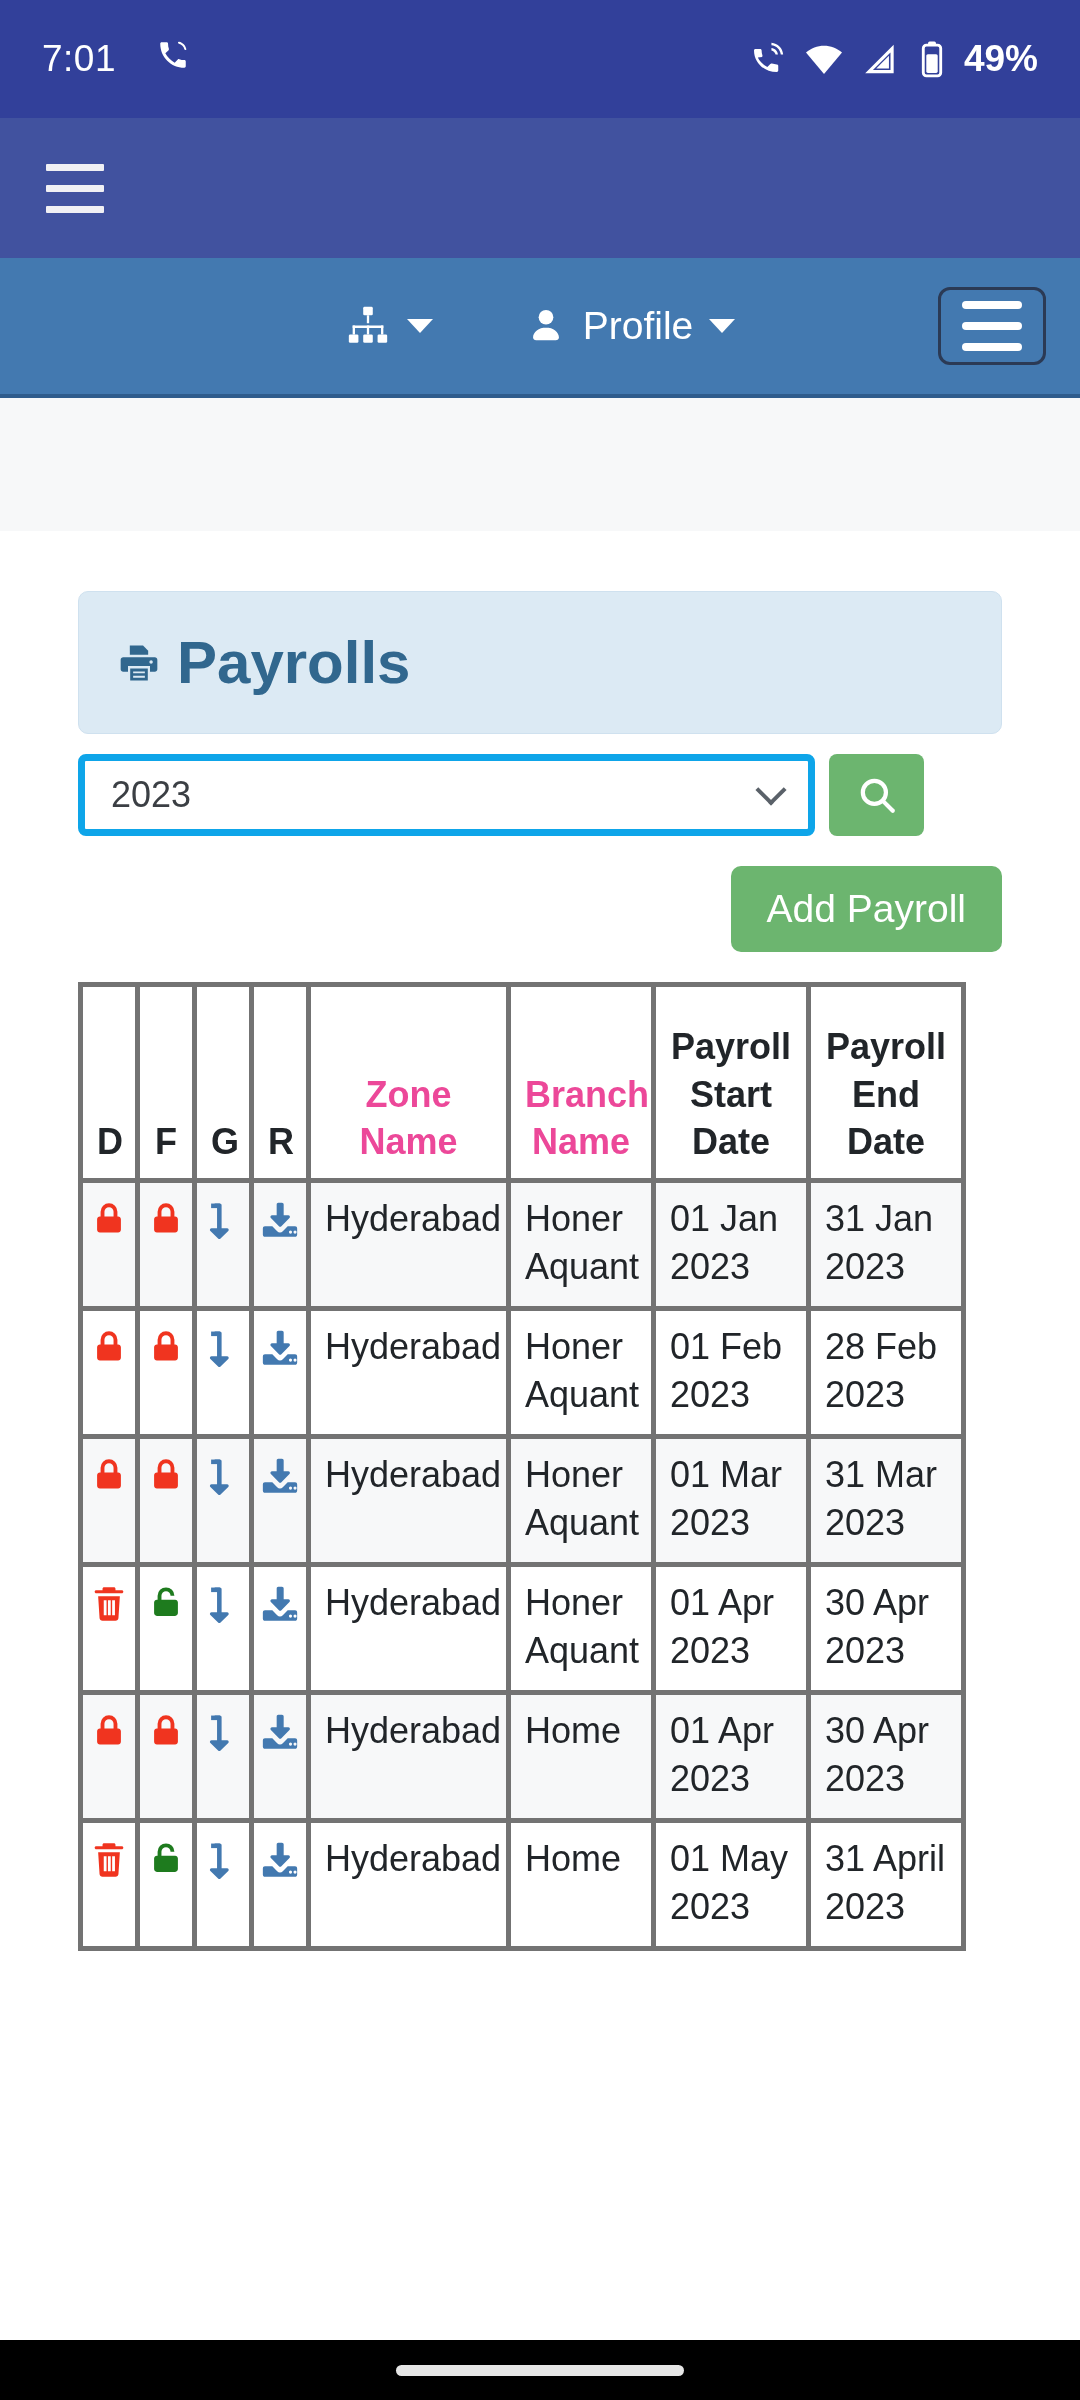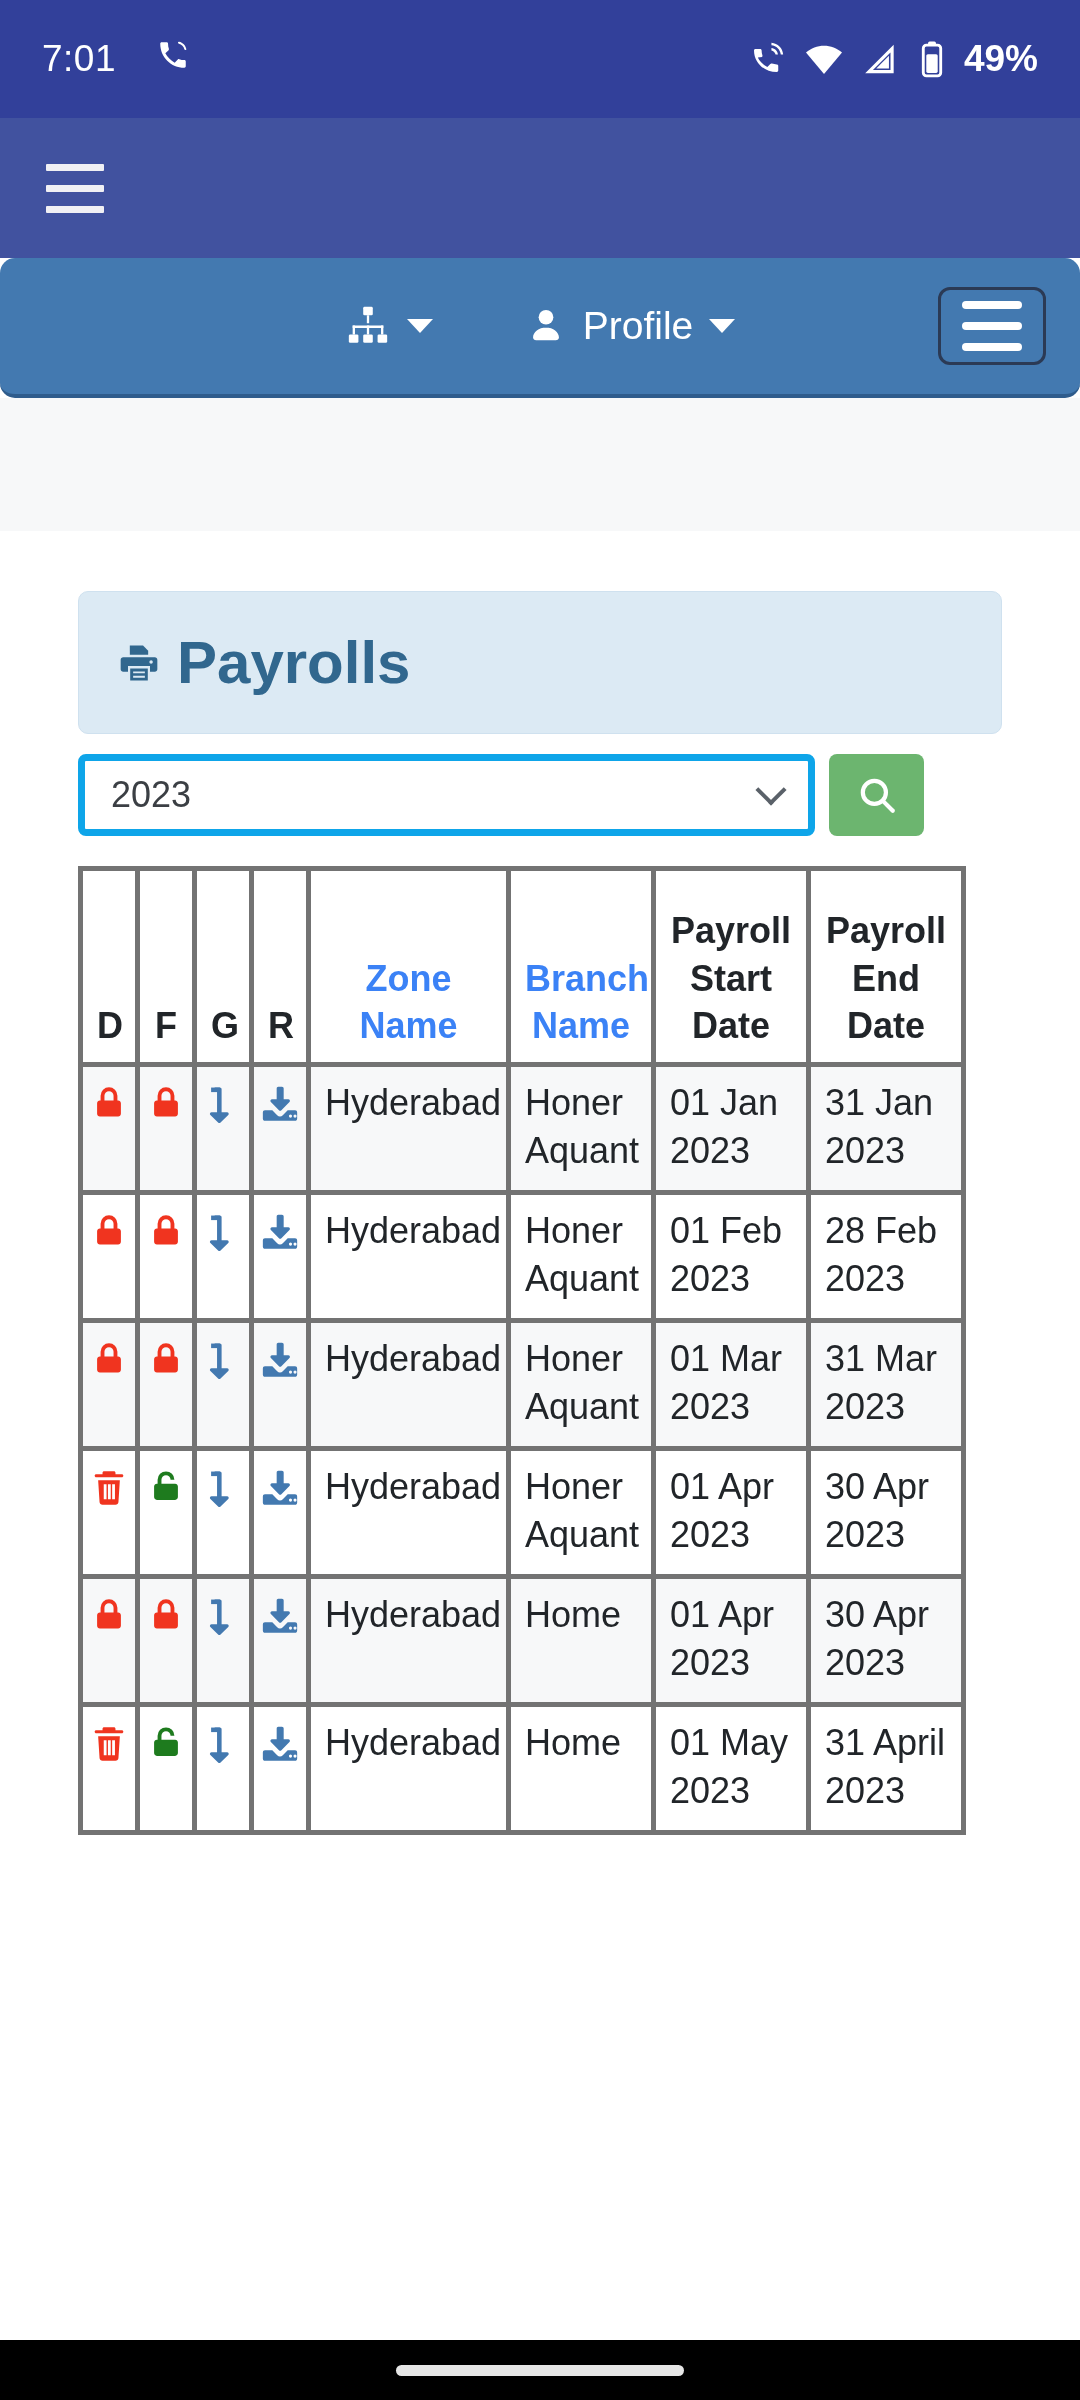--- a/index.html
+++ b/index.html
@@ -33,21 +33,20 @@
     display:block; height: 7px; background:#f0f0f4; border-radius:1px;
     margin-bottom: 14px;
   }
   .hamburger-lines span:last-child { margin-bottom:0; }
 
   
   .navbar {
     height: 140px; background: #4379b0;
     display:flex; align-items:center; position:relative;
     border-bottom: 4px solid #2f5c8c;
-    border-radius: 15px;
   }
   .nav-center {
     position:absolute; left: 0; right: 0;
     display:flex; align-items:center; justify-content:center; gap: 92px;
   }
   .nav-item { display:flex; align-items:center; gap: 16px; color:#fff; }
   .nav-label { font-size: 39px; color:#fff; }
   .caret {
     width: 0; height: 0;
     border-left: 13px solid transparent; border-right: 13px solid transparent;
@@ -120,21 +119,21 @@
   }
   table.payroll th, table.payroll td {
     border: 5px solid #737373;
     vertical-align: bottom;
     padding: 12px 14px;
     font-size: 36px;
     color: #212529;
     line-height: 1.32;
   }
   table.payroll thead th { font-weight: bold; height: 196px; }
-  table.payroll thead th.lnk { color:#3b82f6; font-weight:bold; }
+  table.payroll thead th.lnk { color:#ec4899; font-weight:bold; }
   col.c-icon { width: 57px; }
   col.c-zone { width: 200px; }
   col.c-branch { width: 145px; }
   col.c-date { width: 155px; }
   table.payroll tbody td { height: 128px; vertical-align: top; font-weight: normal; }
   table.payroll tbody td.ic-cell { text-align:center; padding: 16px 4px; }
   table.payroll tbody tr:nth-child(odd) { background: #f7f8f9; }
   table.payroll tbody tr:nth-child(even) { background: #ffffff; }
 
   
@@ -258,20 +257,23 @@
       <button class="btn-search">
         <span>
           <svg class="ic" width="42" height="42" viewBox="0 0 24 24" fill="none" stroke="#fff" stroke-width="2.4">
             <circle cx="10.5" cy="10.5" r="6.6"></circle>
             <path d="M15.5 15.5 21 21" stroke-linecap="round"></path>
           </svg>
         </span>
       </button>
     </div>
 
+    <div class="addrow">
+      <button class="btn-add">Add Payroll</button>
+    </div>
 
     <table class="payroll">
       <colgroup>
         <col class="c-icon">
           <col class="c-icon">
           <col class="c-icon">
           <col class="c-icon">
         <col class="c-zone">
           <col class="c-branch">
           <col class="c-date">

